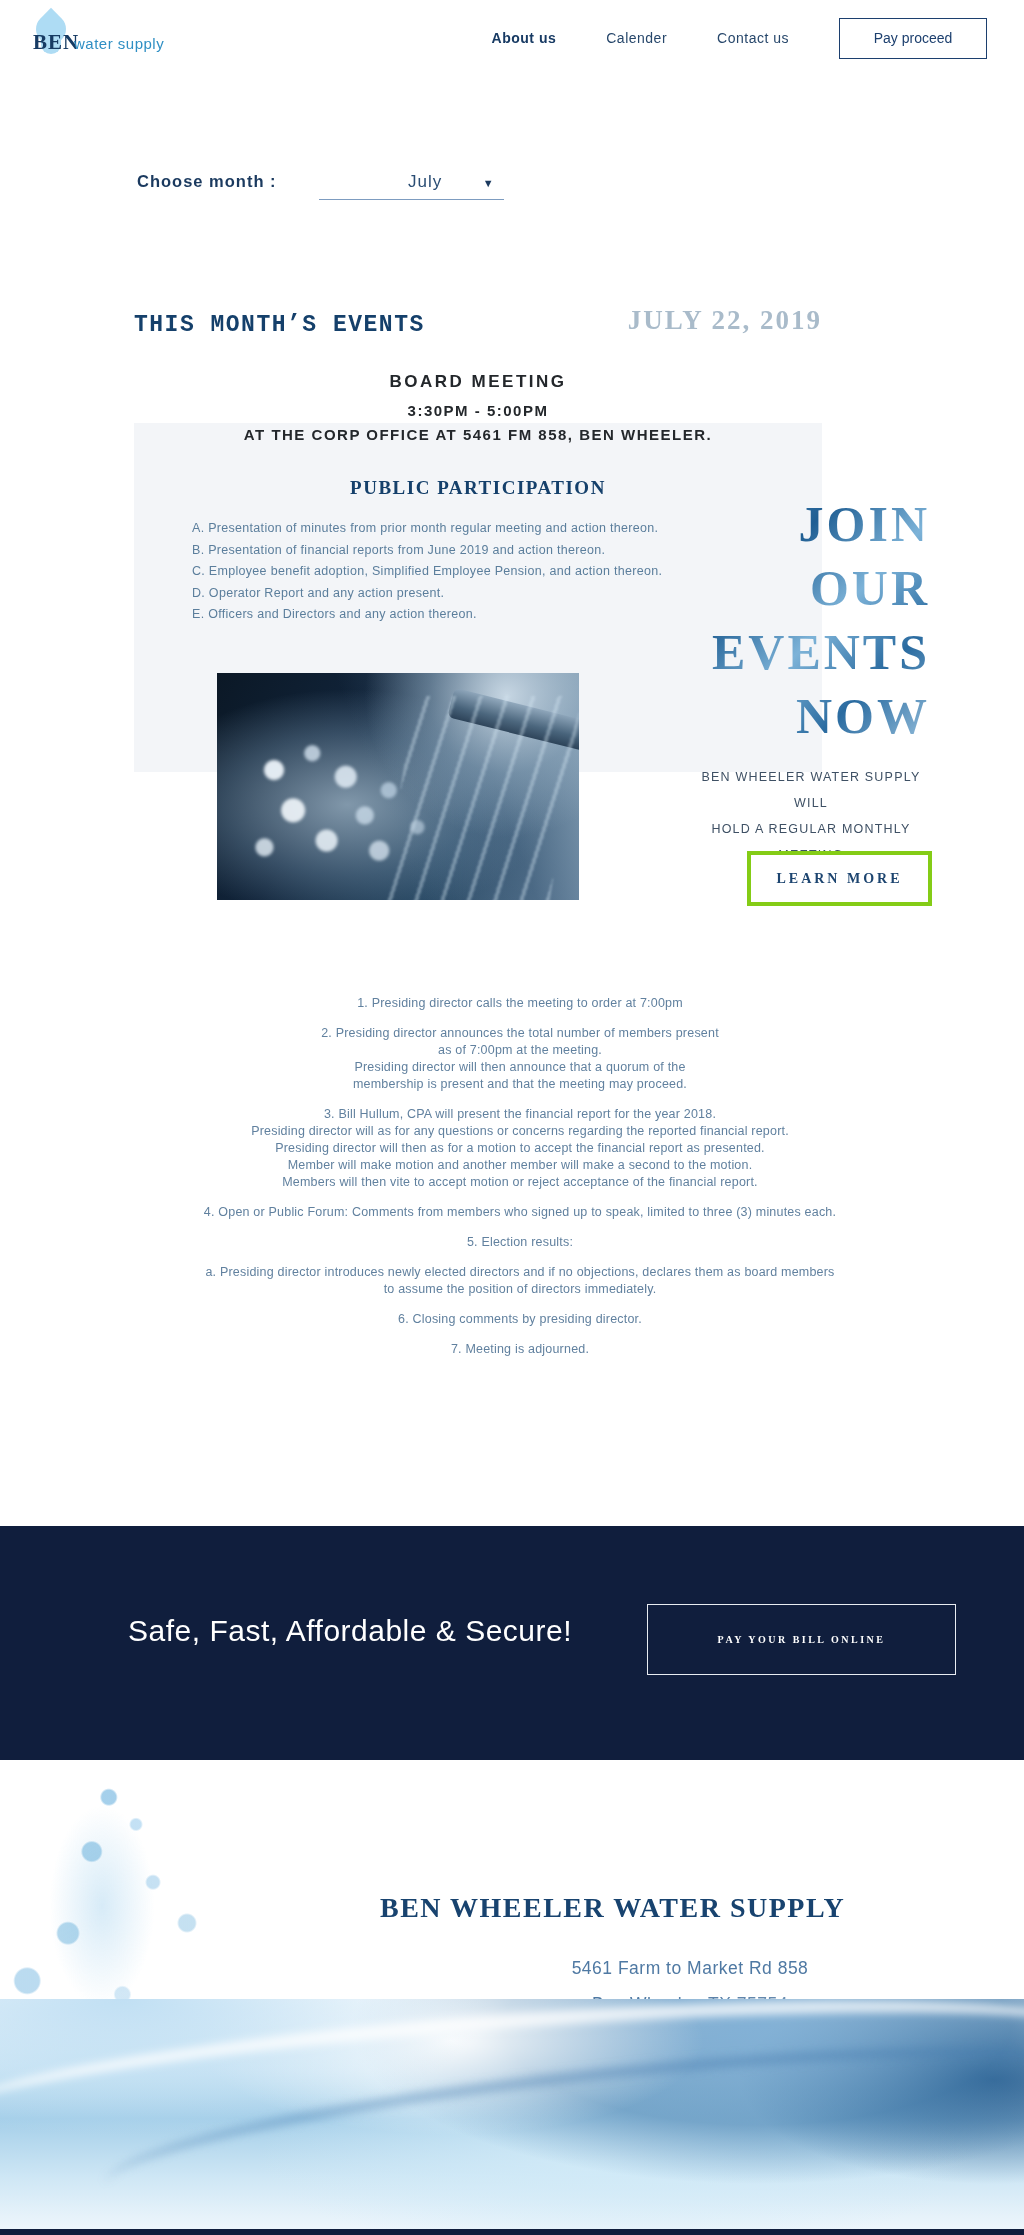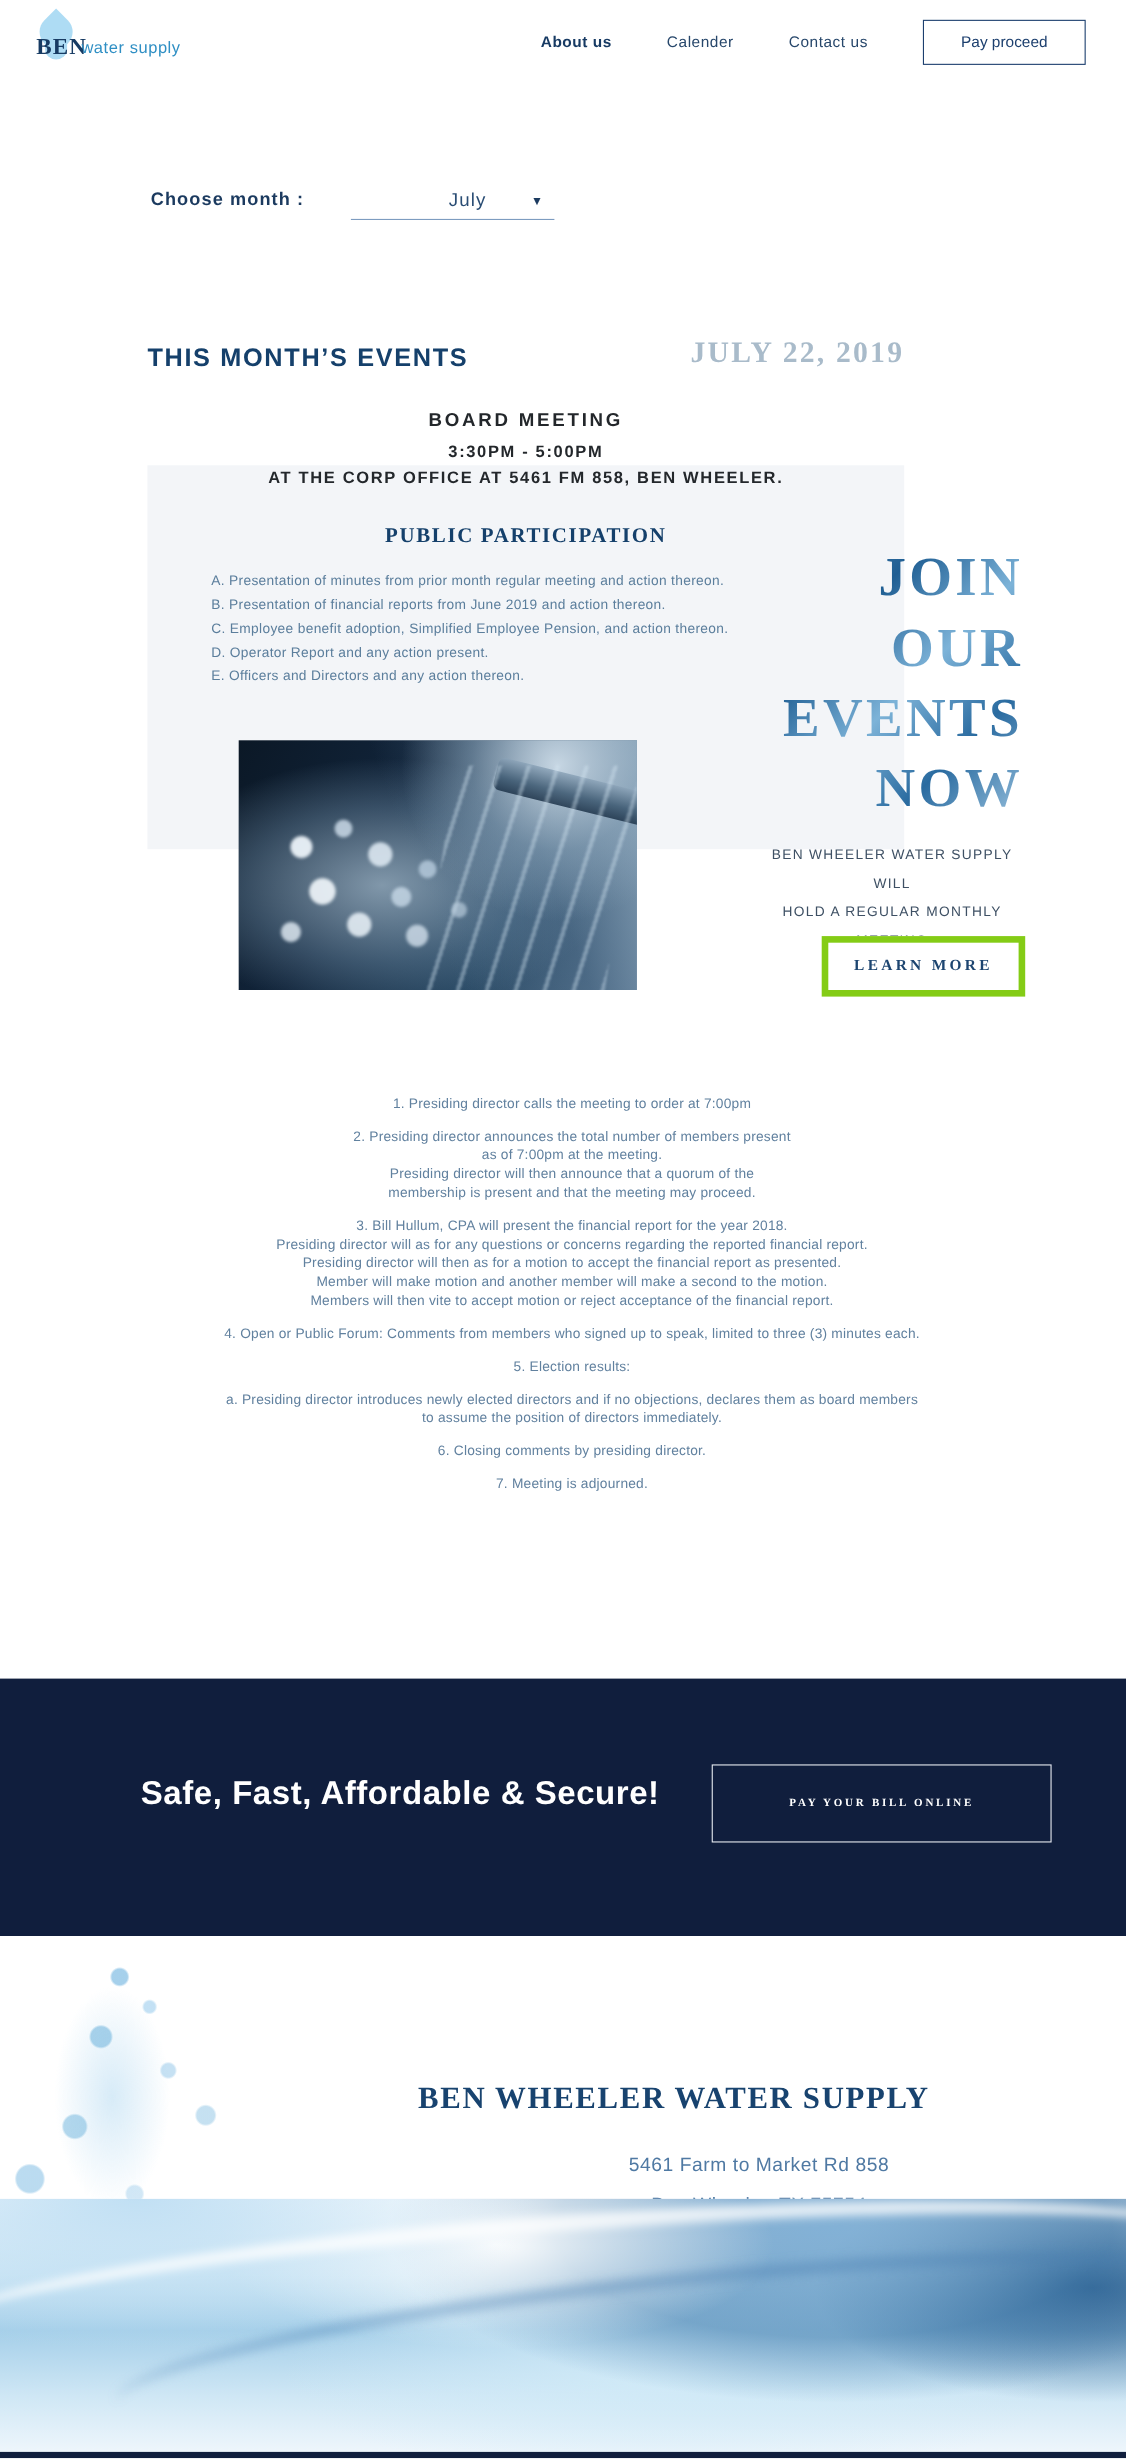--- a/index.html
+++ b/index.html
@@ -26,21 +26,21 @@
   
   .month-row { position:absolute; left:137px; top:172px; display:flex; align-items:flex-start; }
   .month-label { font-size:16.5px; font-weight:700; color:#1b3a5f; letter-spacing:1px; }
   .month-select { position:relative; margin-left:42px; width:185px; height:28px;
           border-bottom:1px solid #7d9cc0; text-align:center; cursor:pointer; }
   .month-value { font-size:17px; color:#2a4d74; letter-spacing:1px;margin-left:28px; }
   .month-arrow { position:absolute; right:10px; top:5px; font-size:11px; color:#1b3a5f; }
 
   
   .gray-box { position:absolute; left:134px; top:423px; width:688px; height:349px; background:#f3f5f8; }
-  .events-title { position:absolute; left:134px; top:312px; font-family:Liberation Sans, sans-serif;
+  .events-title { position:absolute; left:134px; top:312px; font-family:Liberation Mono, monospace;
           font-weight:800; font-size:23px; color:#15406b; letter-spacing:1.5px; }
   .events-date { position:absolute; right:202px; top:305px; font-family:"Liberation Serif", serif;
           font-weight:800; font-size:27px; color:#a9bbca; letter-spacing:2px; }
   .meeting { position:absolute; left:134px; top:372px; width:688px; text-align:center; z-index:2; }
   .meeting-title { font-size:17px; font-weight:700; color:#23272b; letter-spacing:2.5px; }
   .meeting-time { margin-top:10px; font-size:15px; font-weight:700; color:#23272b; letter-spacing:1.5px; }
   .meeting-loc { margin-top:7px; font-size:15px; font-weight:700; color:#23272b; letter-spacing:1.5px; }
   .pp-title { position:absolute; left:134px; top:477px; width:688px; text-align:center; z-index:2;
           font-family:"Liberation Serif", serif; font-weight:800; font-size:19px;
           color:#15406b; letter-spacing:1.5px; }
@@ -75,32 +75,32 @@
 
   
   .join { position:absolute; right:94px; top:492px; text-align:right; z-index:4;
        font-family:"Liberation Serif", serif; font-weight:800; font-size:50px;
        line-height:64px; letter-spacing:3px;
        background:linear-gradient(135deg,#5591bd 0%,#1f5e93 28%,#7db3d8 52%,#2a6ba0 74%,#9cc4e0 100%);
        -webkit-background-clip:text; background-clip:text; color:transparent; }
   .join-sub { position:absolute; right:94px; top:764px; width:238px; text-align:center; z-index:4;
        font-size:12.5px; color:#3e5064; letter-spacing:1.2px; line-height:26px; }
   .learn-more { position:absolute; left:747px; top:851px; width:185px; height:55px; z-index:4;
-       border:6px solid #84cc16; background:#fff; display:flex; align-items:center; justify-content:center;
+       border:4px solid #84cc16; background:#fff; display:flex; align-items:center; justify-content:center;
        font-family:"Liberation Serif", serif; font-weight:800; font-size:14px;
        color:#1d4570; letter-spacing:3px; cursor:pointer; }
 
   
   .agenda { position:absolute; left:8px; top:995px; width:1024px; text-align:center;
        font-size:12.5px; color:#61819f; line-height:17px; letter-spacing:.2px; }
   .agenda .block { margin-bottom:13px; }
 
   
   .banner { position:absolute; left:0; top:1526px; width:1024px; height:234px; background:#101e3d; }
-  .banner-headline { position:absolute; left:128px; top:88px; font-size:30px; font-weight:700;
+  .banner-headline { position:absolute; left:128px; top:88px; font-size:30px; font-weight:400;
        color:#fff; letter-spacing:.5px; }
   .pay-bill { position:absolute; left:647px; top:78px; width:309px; height:71px;
        border:1.5px solid #e8ecf2; background:#101e3d; display:flex; align-items:center; justify-content:center;
        font-family:"Liberation Serif", serif; font-weight:800; font-size:10px;
        color:#fff; letter-spacing:2.5px; cursor:pointer; }
 
   
   .footer { position:absolute; left:0; top:1760px; width:1024px; height:475px; background:#fff; overflow:hidden; }
   .footer-title { position:absolute; left:380px; top:132px; width:640px; text-align:left;
        font-family:"Liberation Serif", serif; font-weight:800; font-size:28px;

